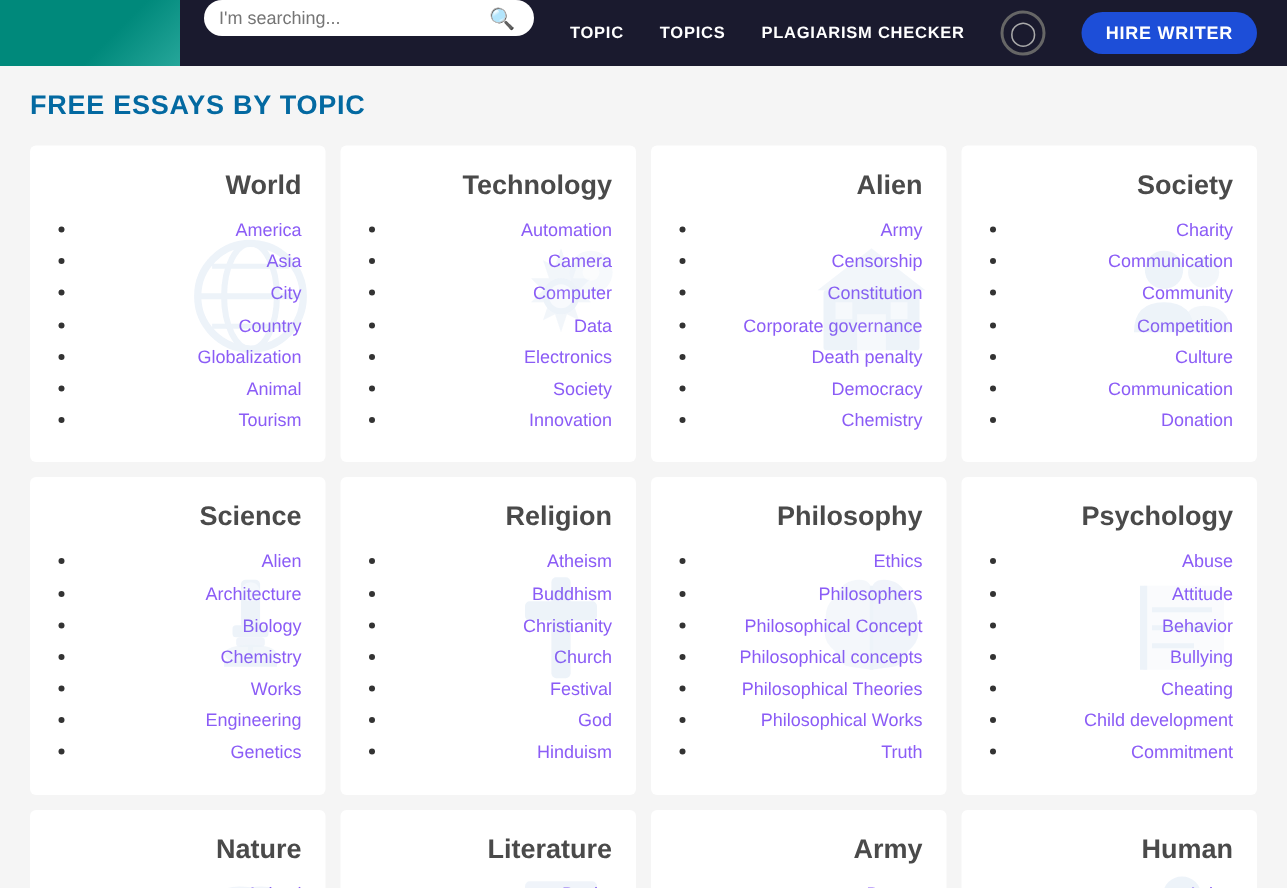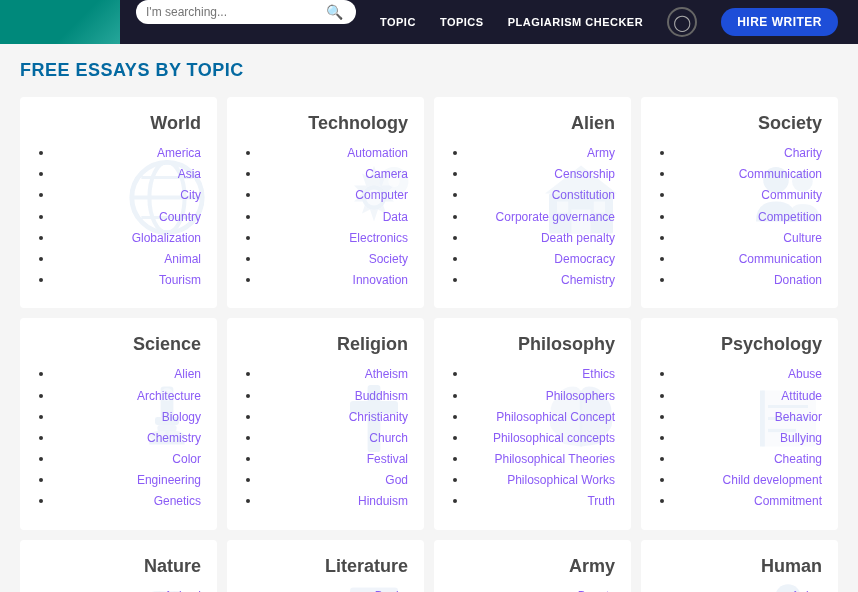--- a/index.html
+++ b/index.html
@@ -259,21 +259,21 @@
     <path d="M50 80 Q50 58 68 58 Q90 58 90 80 Z" fill="#5b8fc9" opacity="0.7"></path>
   </svg></div>
       </div>
       <div class="topic-card">
         <div class="topic-card-title">Science</div>
         <ul>
           <li><a href="#">Alien</a></li>
           <li><a href="#">Architecture</a></li>
           <li><a href="#">Biology</a></li>
           <li><a href="#">Chemistry</a></li>
-          <li><a href="#">Color</a></li>
+          <li><a href="#">Works</a></li>
           <li><a href="#">Engineering</a></li>
           <li><a href="#">Genetics</a></li>
         </ul>
         <div class="card-icon"><svg viewBox="0 0 100 100" xmlns="http://www.w3.org/2000/svg">
     <rect x="42" y="10" width="16" height="40" rx="4" fill="#5b8fc9"></rect>
     <rect x="35" y="48" width="30" height="10" rx="3" fill="#5b8fc9"></rect>
     <rect x="38" y="58" width="24" height="8" rx="3" fill="#5b8fc9" opacity="0.8"></rect>
     <ellipse cx="50" cy="72" rx="22" ry="8" fill="#5b8fc9" opacity="0.7"></ellipse>
     <line x1="50" y1="66" x2="50" y2="80" stroke="#5b8fc9" stroke-width="4"></line>
     <line x1="28" y1="80" x2="72" y2="80" stroke="#5b8fc9" stroke-width="5"></line>

